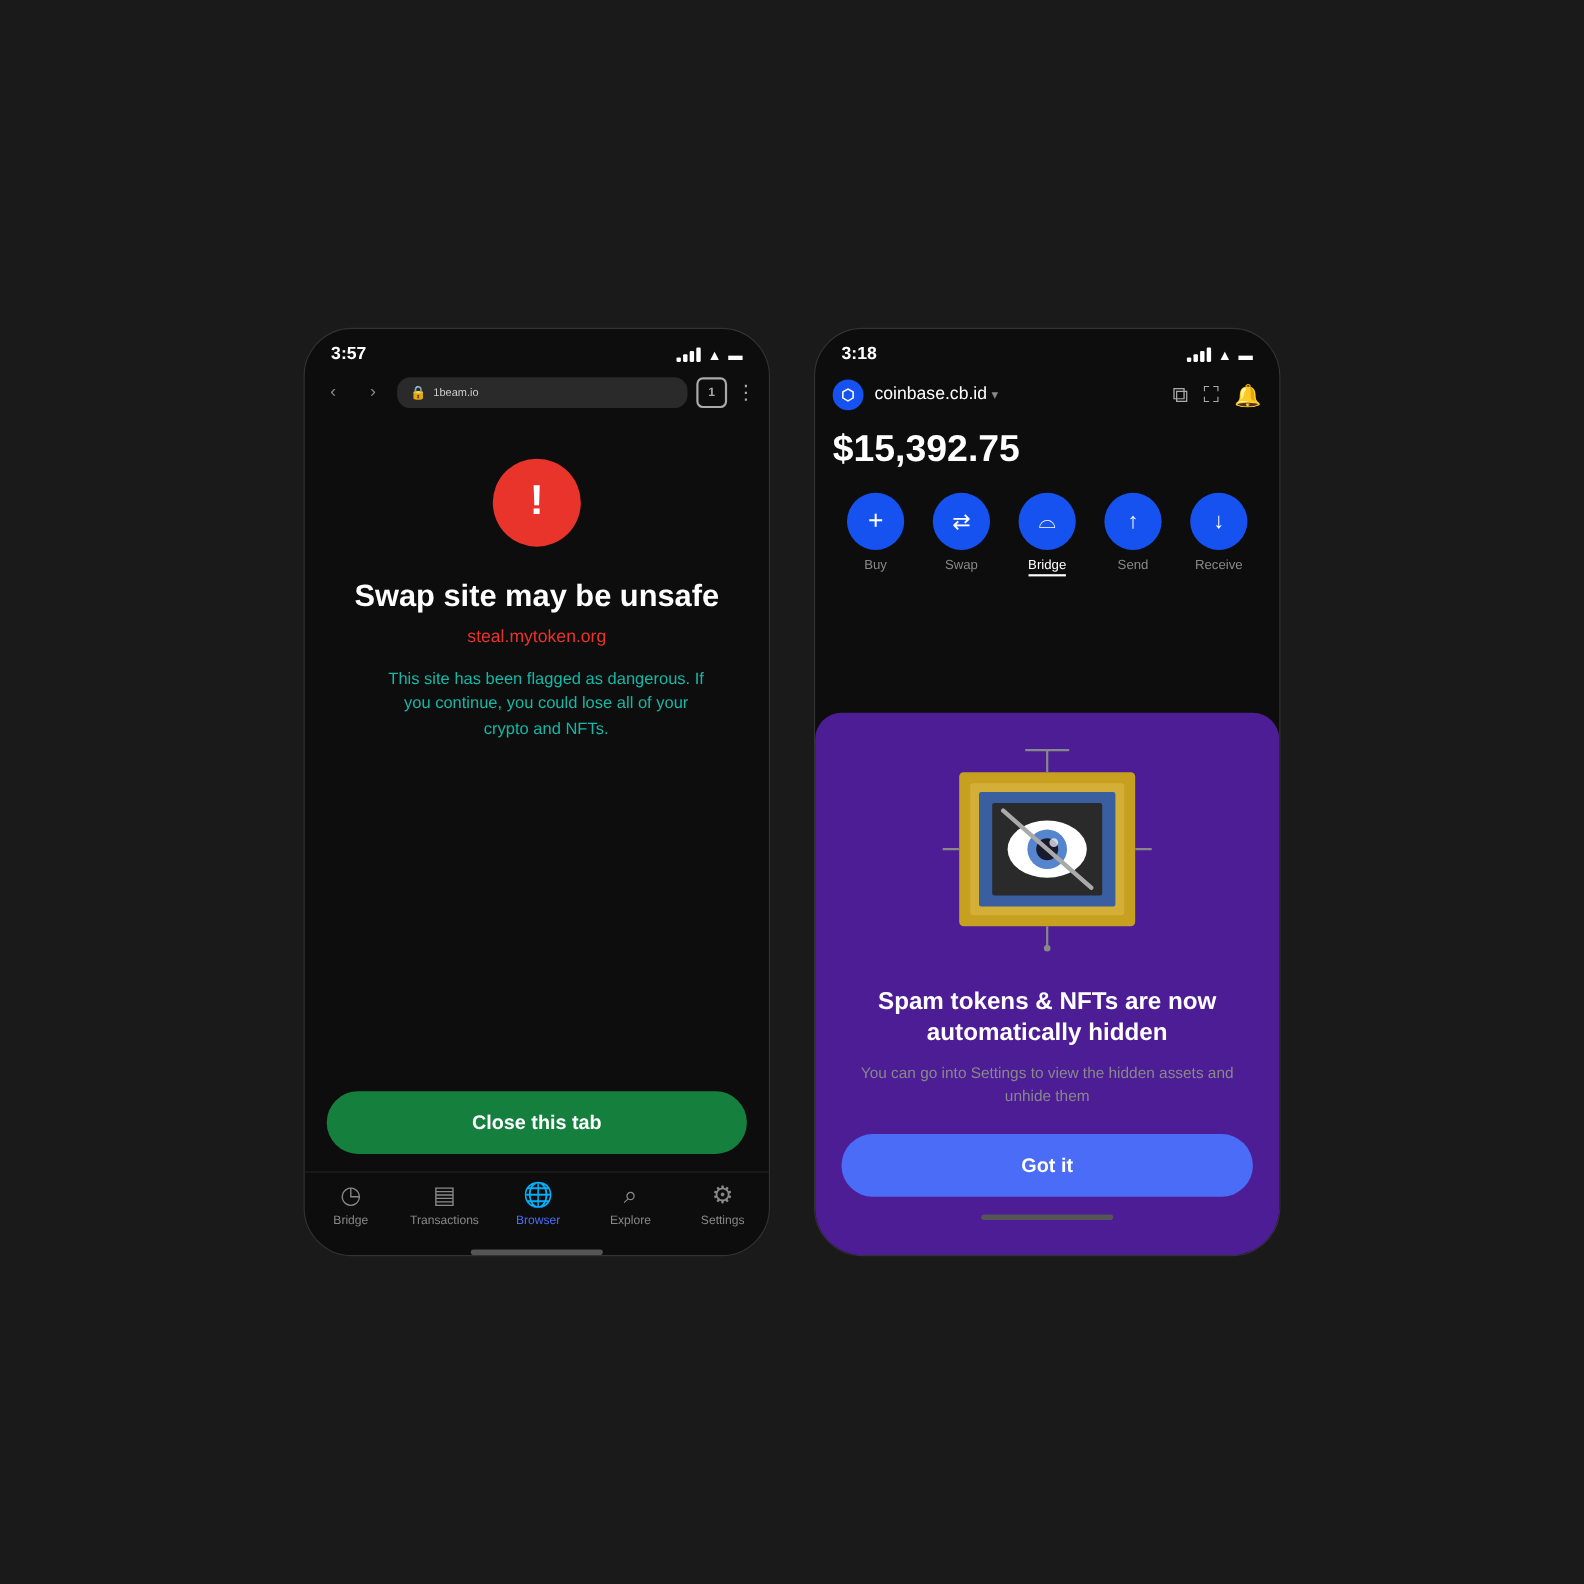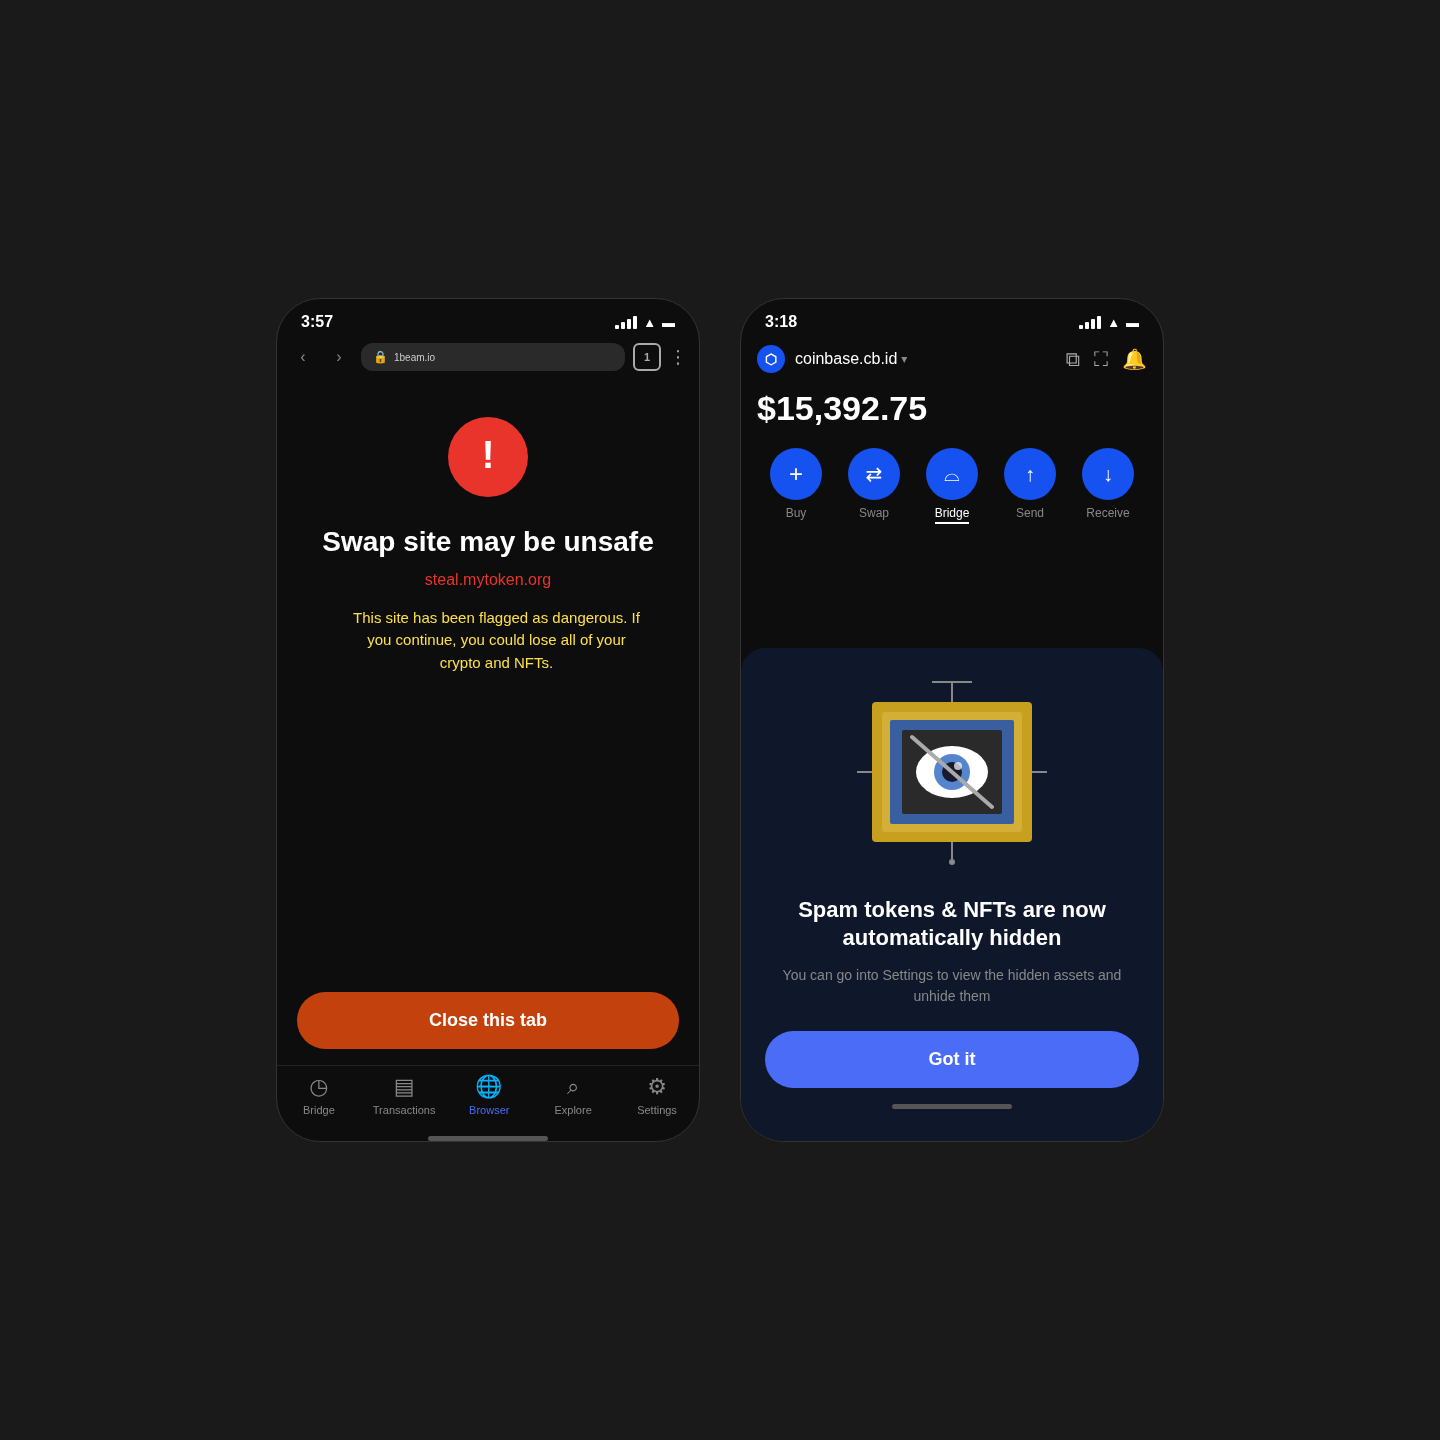--- a/index.html
+++ b/index.html
@@ -119,37 +119,37 @@
       margin-bottom: 12px;
       line-height: 1.2;
     }
     .warning-url {
       color: #e8342a;
       font-size: 16px;
       font-weight: 500;
       margin-bottom: 18px;
     }
     .warning-desc {
-      color: #fde047;
+      color: #14b8a6;
       font-size: 15px;
       line-height: 1.5;
       max-width: 300px;
       margin-left: 17px;
     }
 
     
     .buttons-area {
       padding: 0 20px 16px;
       display: flex;
       flex-direction: column;
       gap: 12px;
       flex-shrink: 0;
     }
     .btn-primary {
-      background: #c2410c;
+      background: #15803d;
       color: #fff;
       border: none;
       border-radius: 50px;
       padding: 18px;
       font-size: 18px;
       font-weight: 600;
       cursor: pointer;
       text-align: center;
     }
     .btn-secondary {
@@ -254,21 +254,21 @@
       color: #fff;
       font-size: 20px;
     }
     .action-label { color: #888; font-size: 12px; }
     .bridge-btn { border-bottom: 2px solid #fff; }
 
     
     .modal-overlay {
       position: absolute;
       bottom: 0; left: 0; right: 0;
-      background: #0f172a;
+      background: #4c1d95;
       border-radius: 24px 24px 0 0;
       padding: 24px 24px 32px;
       display: flex;
       flex-direction: column;
       align-items: center;
     }
 
     
     .eye-illustration {
       width: 200px;

